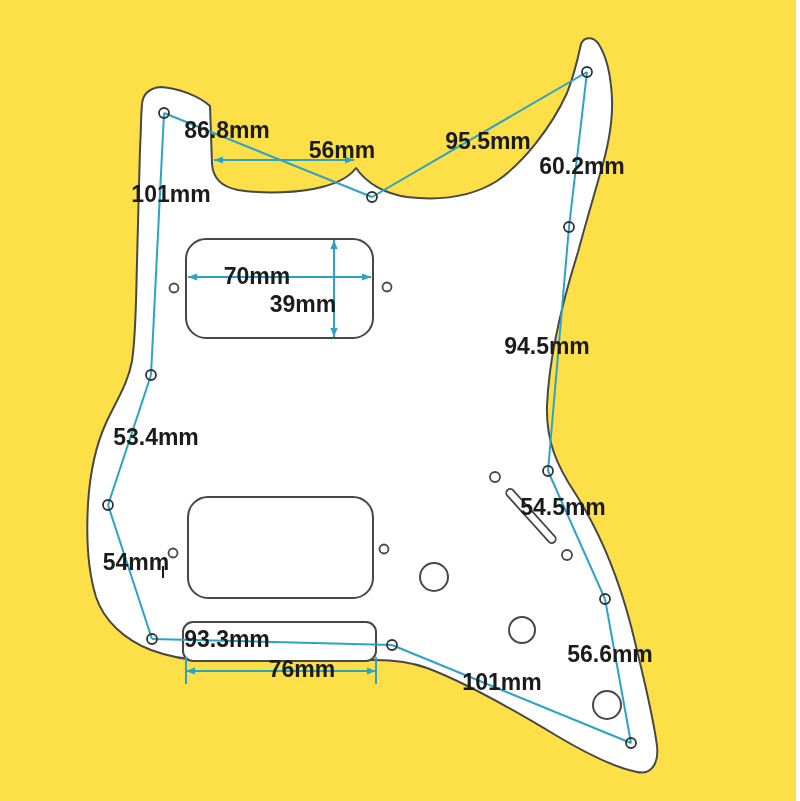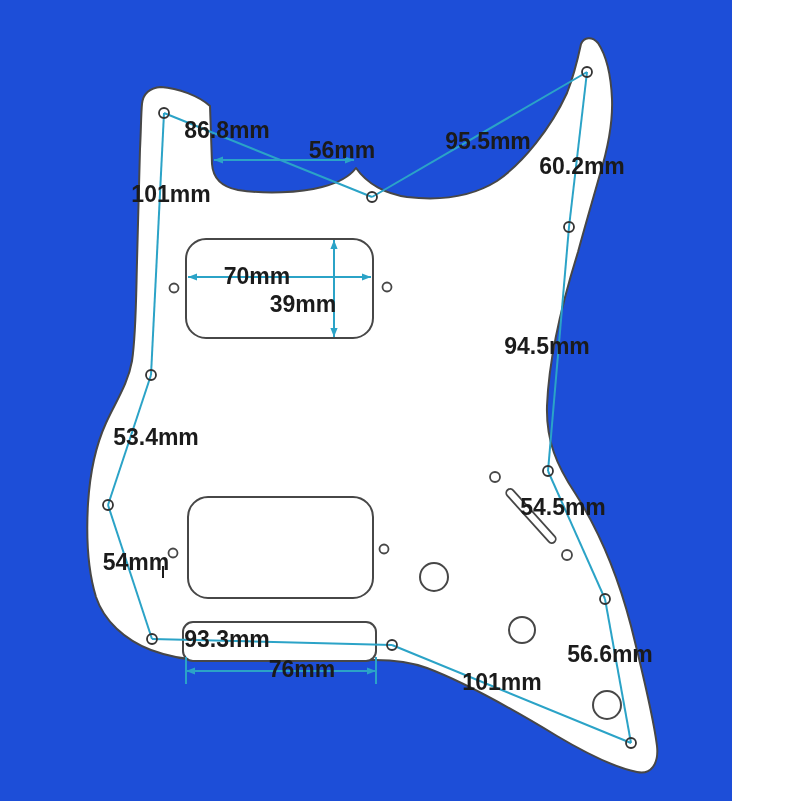--- a/index.html
+++ b/index.html
@@ -1,19 +1,19 @@
 <!DOCTYPE html>
 <html><head>
 <meta charset="utf-8">
 <style>
   html,body{margin:0;padding:0;background:#ffffff;}
   .stage{
     position:relative;
-    width:732px;height:801px;
-    background:#1d4ed8;
+    width:796px;height:801px;
+    background:#fde047;
     overflow:hidden;
     font-family:"Liberation Sans", sans-serif;
   }
   svg text{
     font-family:"Liberation Sans", sans-serif;
     font-weight:bold;
   }
 </style>
 </head>
 <body>

